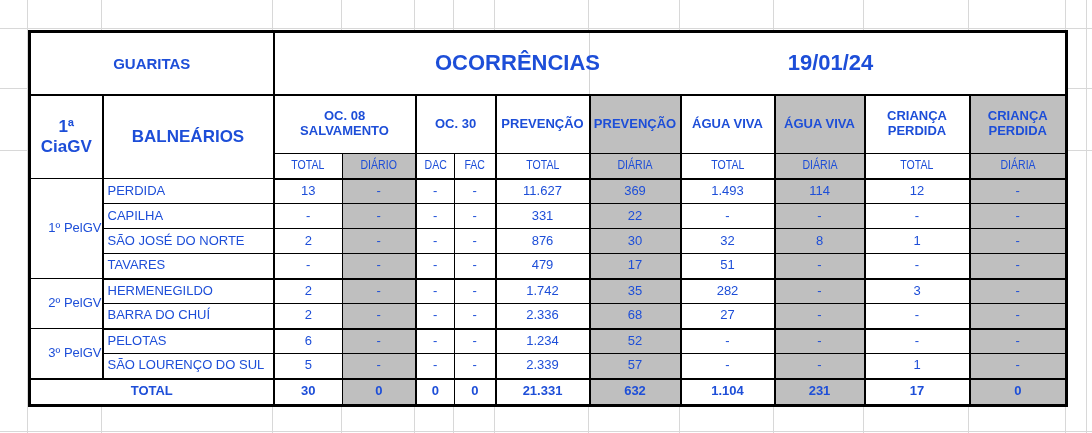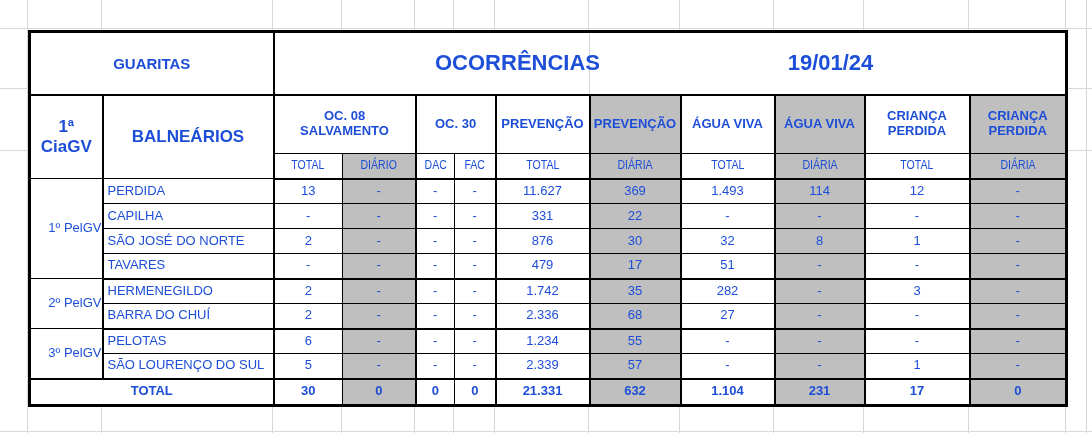--- a/index.html
+++ b/index.html
@@ -210,21 +210,21 @@
           <td class="val-cell bl2 shaded">-</td>
         </tr>
         <tr class="data-row">
           <td class="pel-cell" rowspan="2">3º PelGV</td>
           <td class="name-cell">PELOTAS</td>
           <td class="val-cell bl2">6</td>
           <td class="val-cell shaded">-</td>
           <td class="val-cell bl2">-</td>
           <td class="val-cell ">-</td>
           <td class="val-cell bl2">1.234</td>
-          <td class="val-cell bl2 shaded">55</td>
+          <td class="val-cell bl2 shaded">52</td>
           <td class="val-cell bl2">-</td>
           <td class="val-cell bl2 shaded">-</td>
           <td class="val-cell bl2">-</td>
           <td class="val-cell bl2 shaded">-</td>
         </tr>
         <tr class="data-row group-end">
           <td class="name-cell">SÃO LOURENÇO DO SUL</td>
           <td class="val-cell bl2">5</td>
           <td class="val-cell shaded">-</td>
           <td class="val-cell bl2">-</td>

